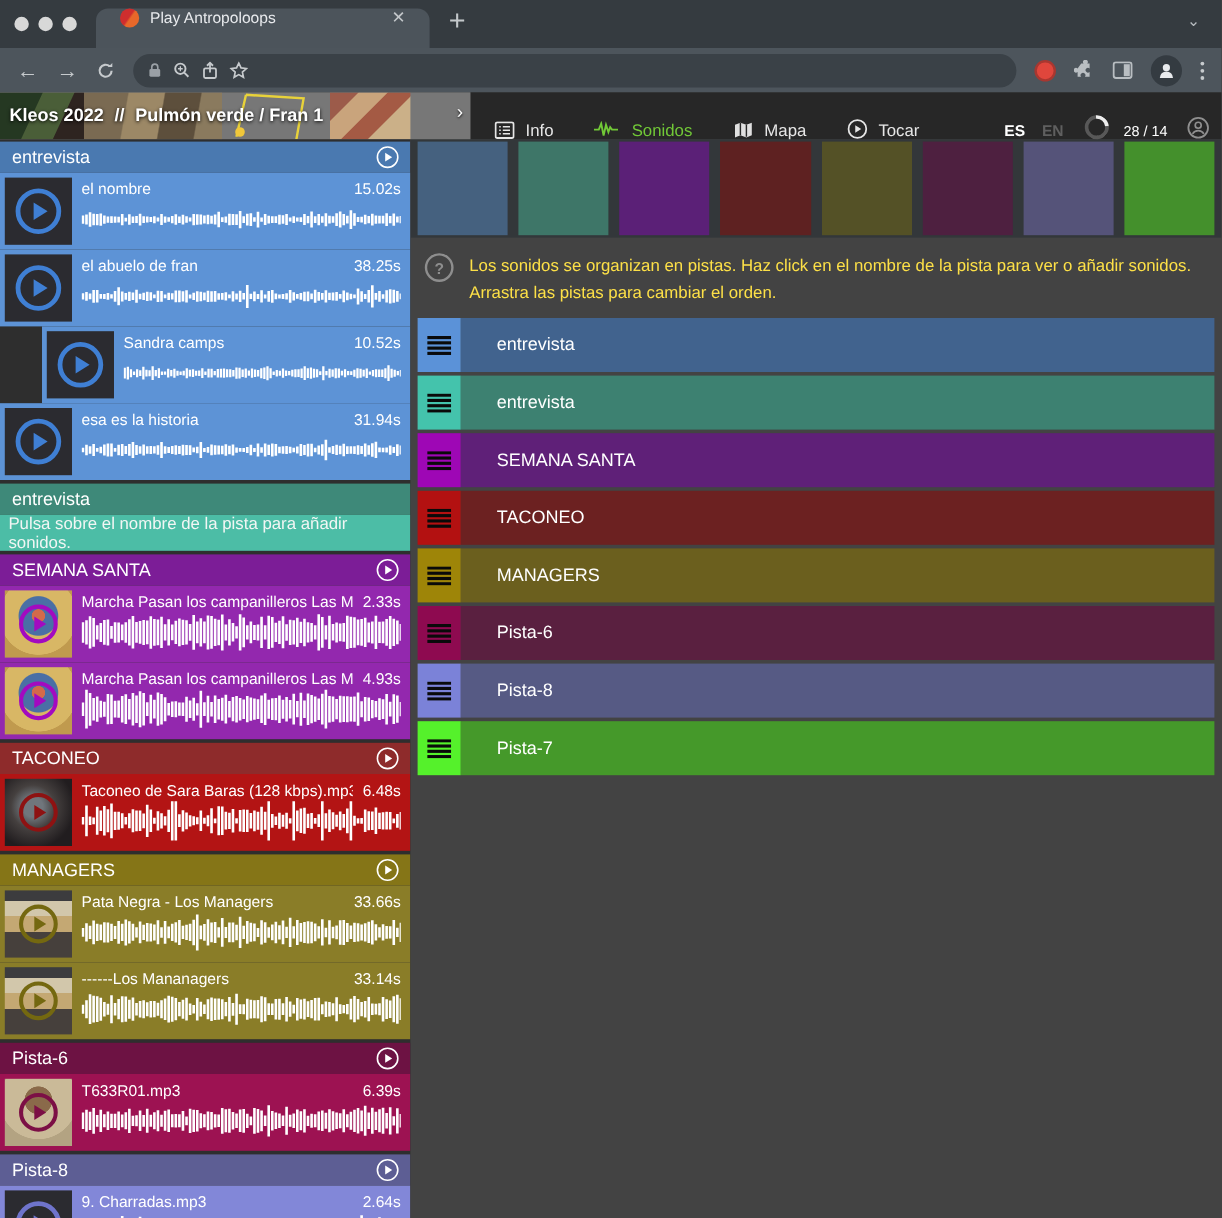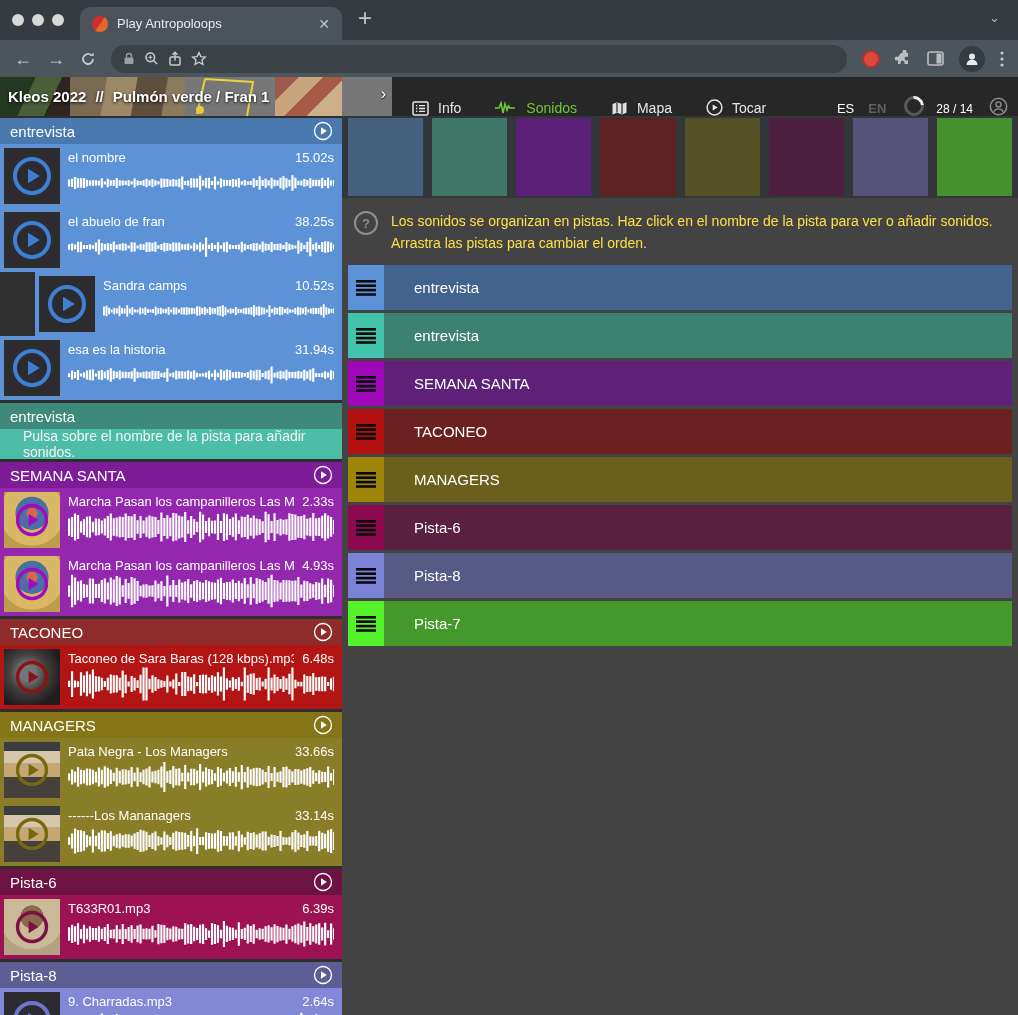--- a/index.html
+++ b/index.html
@@ -5,21 +5,21 @@
   html,body{margin:0;padding:0}
   body{width:1018px;height:1015px;overflow:hidden;background:#434343;
        font-family:"Liberation Sans",sans-serif;color:#fff}
   svg{display:block}
 
   
   .tabstrip{height:40px;background:#353b40;display:flex;align-items:flex-end;position:relative}
   .traffic{display:flex;gap:8px;padding:0 16px 0 12px;align-self:center}
   .light{width:12px;height:12px;border-radius:50%;background:#d8d8d8}
   .tab{height:33px;width:238px;background:#4c545b;border-radius:10px 10px 0 0;
-       display:flex;align-items:center;padding:0 12px;gap:9px}
+       display:flex;align-items:flex-start;padding:0 20px;gap:9px}
   .favicon{width:16px;height:16px;border-radius:50%;
            background:linear-gradient(125deg,#cf2e2e 46%,#e8682a 54%)}
   .tab-title{color:#e8eaed;font-size:13px;flex:1;white-space:nowrap;overflow:hidden}
   .tab-close{color:#c3c7ca;font-size:14px;line-height:1}
   .newtab{color:#c3c7ca;font-size:24px;margin:0 0 4px 16px;align-self:center;line-height:1}
   .tab-chevron{position:absolute;right:18px;top:10px;color:#b9bec2;font-size:13px}
 
   .toolbar{height:37px;background:#4d555c;display:flex;align-items:center;gap:15px;padding:0 14px}
   .tb-ic{color:#c6cacd;font-size:18px;line-height:1}
   .urlbar{flex:1;height:28px;background:#3a4147;border-radius:14px;display:flex;
@@ -36,34 +36,34 @@
   .collage .ph{position:absolute;top:0;bottom:0}
   .crumb{position:absolute;left:8px;top:0;bottom:0;display:flex;align-items:center;gap:9px;
          color:#fff;font-size:15px;font-weight:700;text-shadow:0 1px 3px rgba(0,0,0,.95)}
   .crumb .sep{font-weight:700}
   .collage .chev{position:absolute;right:6px;top:8px;color:#fff;font-size:16px;
                  text-shadow:0 1px 2px #000}
   .navbar{flex:1;background:#272727;display:flex;align-items:flex-end;padding:0 10px 0 20px}
   .navitem{display:flex;align-items:center;gap:9px;color:#e6e6e6;font-size:14px;margin-right:34px}
   .navitem.active{color:#71c837}
   .spacer{flex:1}
-  .lang-es{color:#fff;font-size:13px;font-weight:400;margin-right:14px}
+  .lang-es{color:#fff;font-size:13px;font-weight:700;margin-right:14px}
   .lang-en{color:#5f5f5f;font-size:13px;font-weight:700;margin-right:18px}
   .spinner{width:14px;height:14px;border-radius:50%;border:3px solid #585858;
            border-top-color:#ededed;transform:rotate(40deg);margin-right:12px}
   .counter{color:#fff;font-size:12px;margin-right:16px;white-space:nowrap}
 
   
   .content{display:flex;height:899px}
   #sidebar{width:342px;background:#2e2e2e;overflow:hidden;padding-top:2px;flex:none}
   .section{margin-bottom:3px}
   .sec-head{height:26px;display:flex;align-items:center;padding:0 9px 0 10px;
             color:#fff;font-size:15px}
   .sec-head .pb{margin-left:auto}
-  .sec-msg{height:30px;display:flex;align-items:center;padding:0 23px;font-size:14px;color:#f2f6f4}
+  .sec-msg{height:30px;display:flex;align-items:center;padding:0 7px;font-size:14px;color:#f2f6f4}
   .clip{height:64px;position:relative}
   .thumb{position:absolute;left:4px;top:4px;width:56px;height:56px;
          display:flex;align-items:center;justify-content:center}
   .clip-body{margin-left:68px;padding:6px 8px 0 0}
   .clip-top{display:flex;font-size:13px;color:#fff;gap:8px}
   .clip-name{flex:1;white-space:nowrap;overflow:hidden}
   .wave{width:100%;height:36px}
 
   main{flex:1;overflow:hidden}
   .swatchband{background:#33373a;padding:2px 6px 2px 6px;display:flex;gap:9px}

